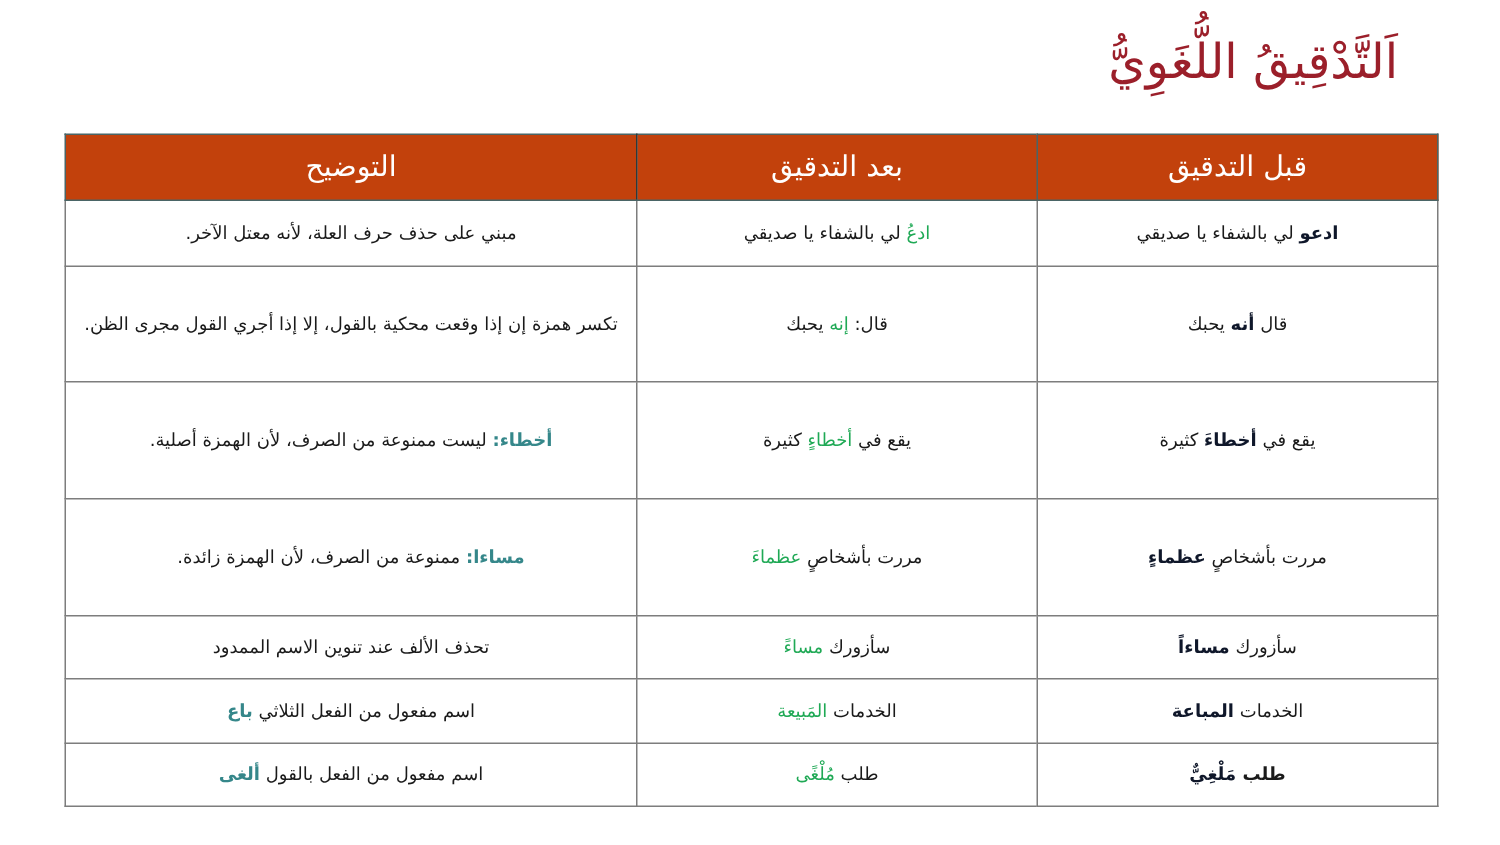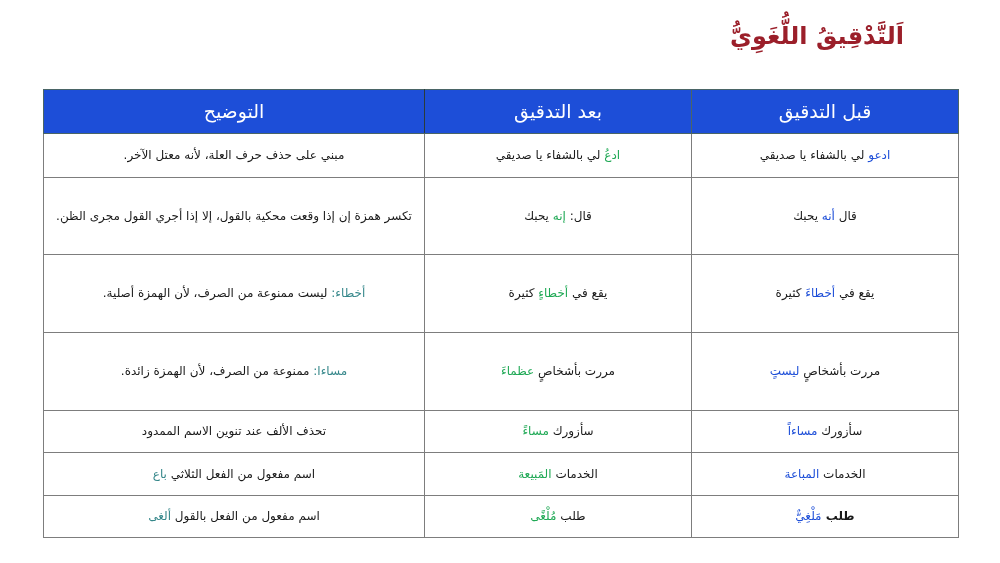--- a/index.html
+++ b/index.html
@@ -11,24 +11,24 @@
       width: 1000px;
       height: 563px;
       position: relative;
       overflow: hidden;
       font-family: "DejaVu Sans", sans-serif;
       color: #1a1a1a;
     }
     .title {
       position: absolute;
       top: 22px;
-      right: 96px;
+      right: 68px;
       font-family: "DejaVu Sans", sans-serif;
-      font-weight: bold;
-      font-size: 24px;
+      font-weight: normal;
+      font-size: 32px;
       color: #9b1f2a;
       direction: rtl;
       white-space: nowrap;
       letter-spacing: 0;
     }
     table.grid {
       position: absolute;
       left: 43px;
       top: 89px;
       width: 915px;
@@ -38,44 +38,44 @@
     }
     table.grid th, table.grid td {
       border: 1.5px solid #7d7d7d;
       text-align: center;
       vertical-align: middle;
       padding: 0 10px;
       font-size: 12px;
       line-height: 1.9;
     }
     table.grid th {
-      background: #1d4ed8;
+      background: #c2410c;
       color: #ffffff;
       font-weight: normal;
       font-size: 19px;
       height: 43px;
       border-color: #4a6566;
     }
     table.grid th.col-sep-left {
       border-left: 1.5px solid #2a3b3c;
       margin-left: 44px;
     }
     col.c-before { width: 267px; }
     col.c-after  { width: 267px; }
     col.c-explain { width: 381px; }
     .row-h1 { height: 44px; }
     .row-h2 { height: 77px; }
     .row-h3 { height: 78px; }
     .row-h4 { height: 78px; }
     .row-h5 { height: 42px; }
     .row-h6 { height: 43px; }
     .row-h7 { height: 42px; }
-    .red { color: #1d4ed8; font-weight: normal; }
+    .red { color: #0f172a; font-weight: bold; }
     .green { color: #1fa955; font-weight: normal; }
-    .teal { color: #35878a; font-weight: normal; }
+    .teal { color: #35878a; font-weight: bold; }
     .bold-black { font-weight: bold; }
     td.explain { padding: 0 14px; }
   </style>
 </head>
 <body>
 
 <div class="title">اَلتَّدْقِيقُ اللُّغَوِيُّ</div>
 
 <table class="grid">
   <colgroup>
@@ -104,21 +104,21 @@
       <td class="explain"><span>تكسر همزة إن إذا وقعت محكية بالقول، إلا إذا أجري القول مجرى الظن.</span></td>
     </tr>
 
     <tr class="row-h3">
       <td><span>يقع في </span><span class="red">أخطاءَ</span><span> كثيرة</span></td>
       <td><span>يقع في </span><span class="green">أخطاءٍ</span><span> كثيرة</span></td>
       <td class="explain"><span class="teal">أخطاء:</span><span> ليست ممنوعة من الصرف، لأن الهمزة أصلية.</span></td>
     </tr>
 
     <tr class="row-h4">
-      <td><span>مررت بأشخاصٍ </span><span class="red">ليستٍ</span></td>
+      <td><span>مررت بأشخاصٍ </span><span class="red">عظماءٍ</span></td>
       <td><span>مررت بأشخاصٍ </span><span class="green">عظماءَ</span></td>
       <td class="explain"><span class="teal">مساءا:</span><span> ممنوعة من الصرف، لأن الهمزة زائدة.</span></td>
     </tr>
 
     <tr class="row-h5">
       <td><span>سأزورك </span><span class="red">مساءاً</span></td>
       <td><span>سأزورك </span><span class="green">مساءً</span></td>
       <td class="explain"><span>تحذف الألف عند تنوين الاسم الممدود</span></td>
     </tr>
 

